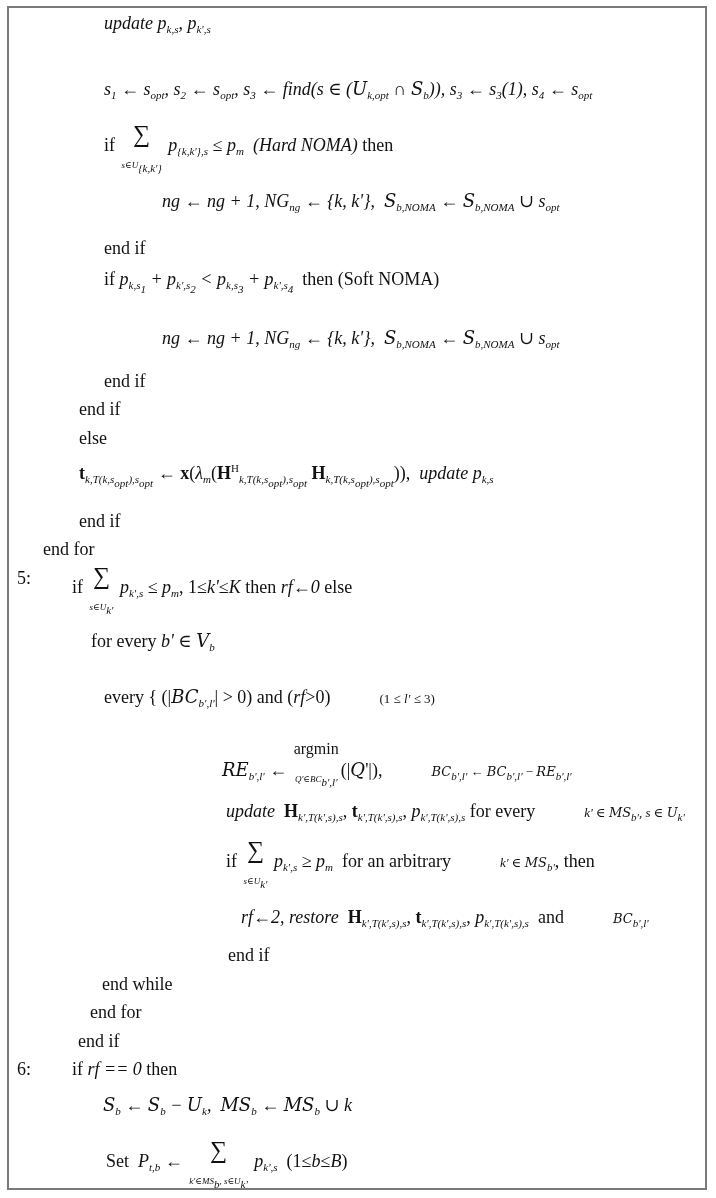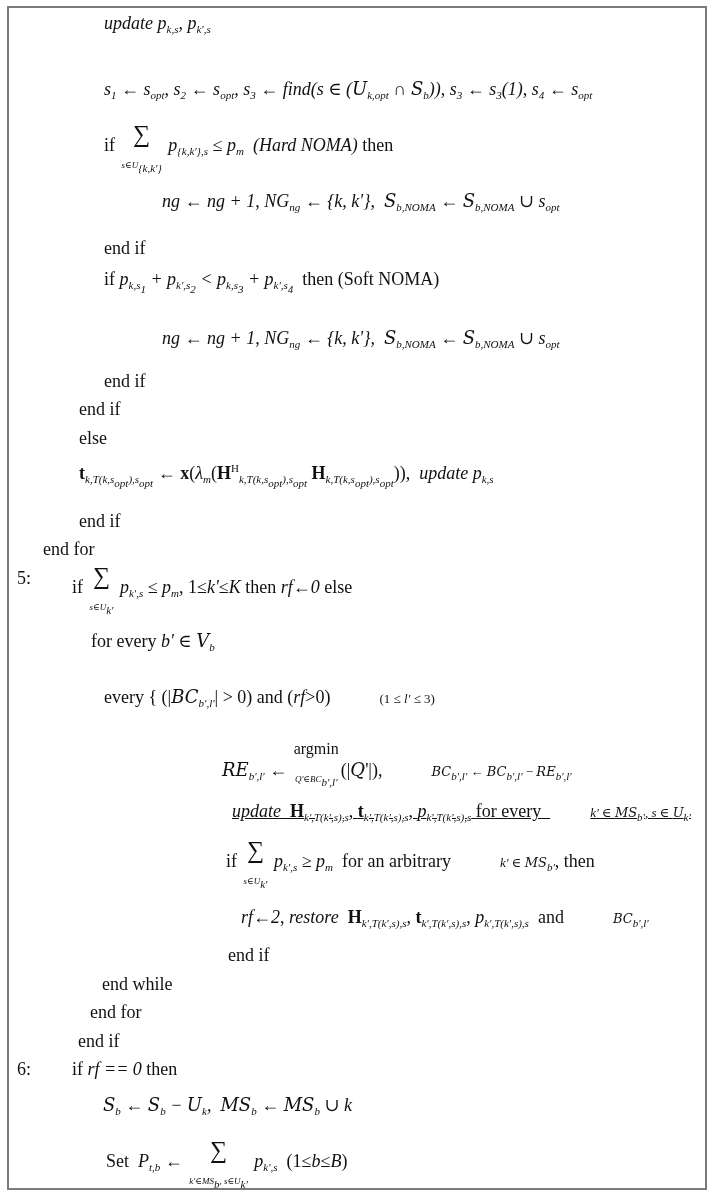--- a/index.html
+++ b/index.html
@@ -90,21 +90,21 @@
 
 <div class="ln" style="left:104px;top:686px;">
   <span class="b">every</span>
   { (|<span class="cal">BC</span><sub class="i">b',l'</sub>| &gt; 0) <span>and</span> (<span class="i">rf</span>&gt;0) &nbsp;<span class="sm">(1 ≤ <span class="i">l'</span> ≤ 3)</span>
 </div>
 
 <div class="ln" style="left:222px;top:740px;">
   <span class="cal">RE</span><sub class="i">b',l'</sub> ← <span class="sum" style="vertical-align:-6px;"><span style="font-size:16px;line-height:18px;display:block;">argmin</span><span class="lim">Q'∈BC<sub>b',l'</sub></span></span>(|<span class="cal">Q</span>'|), &nbsp;<span class="sm"><span class="cal">BC</span><sub class="i">b',l'</sub> ← <span class="cal">BC</span><sub class="i">b',l'</sub> − <span class="cal">RE</span><sub class="i">b',l'</sub></span>
 </div>
 
-<div class="ln" style="left:232px;top:800px;text-decoration:underline;">
+<div class="ln" style="left:226px;top:800px;">
   <span class="i">update</span>
   &nbsp;<span class="bf">H</span><sub class="i">k',T(k',s),s</sub>, <span class="bf">t</span><sub class="i">k',T(k',s),s</sub>, <span class="i">p</span><sub class="i">k',T(k',s),s</sub>
   <span>for every</span>
   &nbsp;<span class="sm i">k' ∈ <span class="cal">MS</span><sub>b'</sub>, s ∈ <span class="cal">U</span><sub>k'</sub></span>
 </div>
 
 <div class="ln" style="left:226px;top:840px;">
   <span class="b">if</span>
   <span class="sum"><span class="sig">∑</span><span class="lim">s∈U<sub>k'</sub></span></span>
   <span class="i">p<sub>k',s</sub> ≥ p<sub>m</sub></span>

